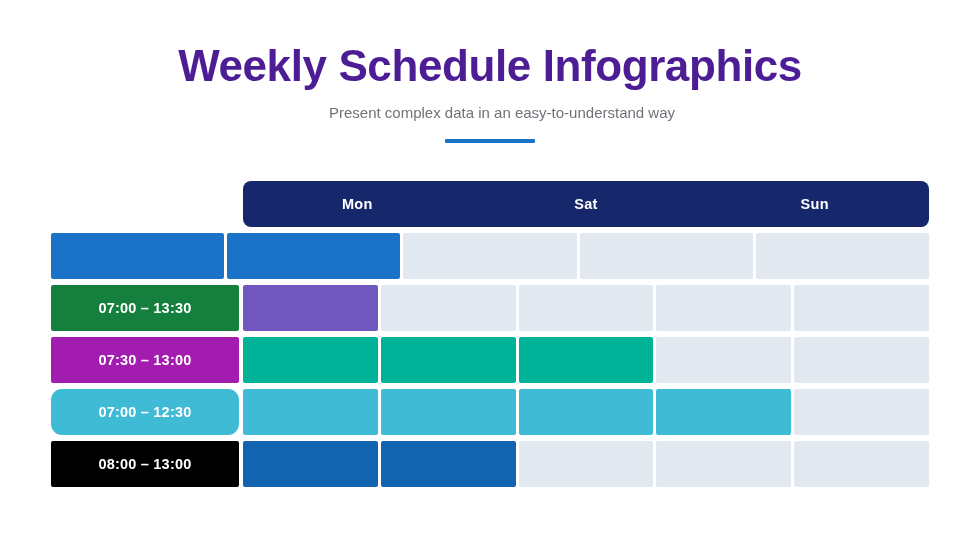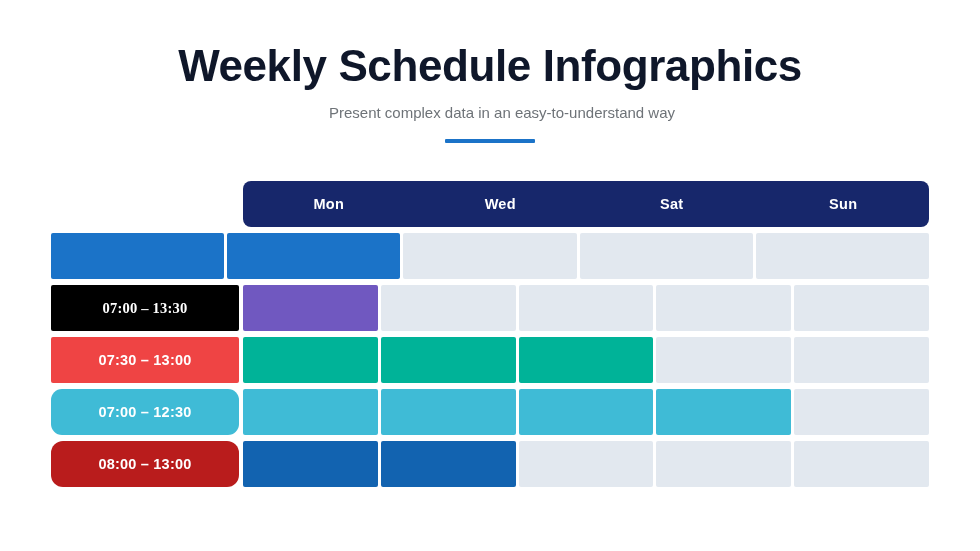--- a/index.html
+++ b/index.html
@@ -120,60 +120,59 @@
 
   
   .day-cell.filled {
     background: var(--accent);
   }
 </style>
 </head>
 <body>
 
 <div class="header">
-  <h1 class="page-title" style="color: #0f172a;">Weekly Schedule Infographics</h1>
+  <h1 class="page-title" style="color: #4c1d95;">Weekly Schedule Infographics</h1>
   <p class="page-subtitle" style="color: rgb(110, 115, 120); margin-left: 24px;">Present complex data in an easy-to-understand way</p>
   <div class="accent-bar" style="background: rgb(27, 115, 200);"></div>
 </div>
 
 <div class="schedule">
 
   <div class="grid-row header-row">
     <div class="row-label spacer"></div>
     <div class="day-track" style="background: rgb(23, 39, 107);">
       <div class="day-cell">Mon</div>
-      <div class="day-cell">Wed</div>
       <div class="day-cell">Sat</div>
       <div class="day-cell">Sun</div>
     </div>
   </div>
 
   <div class="grid-row">
     <div class="day-track">
       <div class="day-cell filled" style="--accent: #1B73C8;"></div>
       <div class="day-cell filled" style="--accent: #1B73C8;"></div>
       <div class="day-cell" style="background: rgb(226, 232, 239);"></div>
       <div class="day-cell" style="background: rgb(226, 232, 239);"></div>
       <div class="day-cell" style="background: rgb(226, 232, 239);"></div>
     </div>
   </div>
 
   <div class="grid-row">
-    <div class="row-label" style="background: #000000; font-family: Liberation Serif, serif;">07:00 – 13:30</div>
+    <div class="row-label" style="background: #15803d;">07:00 – 13:30</div>
     <div class="day-track">
       <div class="day-cell filled" style="--accent: #7058C0;"></div>
       <div class="day-cell" style="background: rgb(226, 232, 239);"></div>
       <div class="day-cell" style="background: rgb(226, 232, 239);"></div>
       <div class="day-cell" style="background: rgb(226, 232, 239);"></div>
       <div class="day-cell" style="background: rgb(226, 232, 239);"></div>
     </div>
   </div>
 
   <div class="grid-row">
-    <div class="row-label" style="background: #ef4444;">07:30 – 13:00</div>
+    <div class="row-label" style="background: #a21caf;">07:30 – 13:00</div>
     <div class="day-track">
       <div class="day-cell filled" style="--accent: #00B398;"></div>
       <div class="day-cell filled" style="--accent: #00B398;"></div>
       <div class="day-cell filled" style="--accent: #00B398;"></div>
       <div class="day-cell" style="background: rgb(226, 232, 239);"></div>
       <div class="day-cell" style="background: rgb(226, 232, 239);"></div>
     </div>
   </div>
 
   <div class="grid-row">
@@ -181,21 +180,21 @@
     <div class="day-track">
       <div class="day-cell filled" style="--accent: #3FBBD6;"></div>
       <div class="day-cell filled" style="--accent: #3FBBD6;"></div>
       <div class="day-cell filled" style="--accent: #3FBBD6;"></div>
       <div class="day-cell filled" style="--accent: #3FBBD6;"></div>
       <div class="day-cell" style="background: rgb(226, 232, 239);"></div>
     </div>
   </div>
 
   <div class="grid-row">
-    <div class="row-label" style="background: #b91c1c; border-radius: 12px;">08:00 – 13:00</div>
+    <div class="row-label" style="background: #000000;">08:00 – 13:00</div>
     <div class="day-track">
       <div class="day-cell filled" style="--accent: #1263B0;"></div>
       <div class="day-cell filled" style="--accent: #1263B0;"></div>
       <div class="day-cell" style="background: rgb(226, 232, 239);"></div>
       <div class="day-cell" style="background: rgb(226, 232, 239);"></div>
       <div class="day-cell" style="background: rgb(226, 232, 239);"></div>
     </div>
   </div>
 
 </div>

